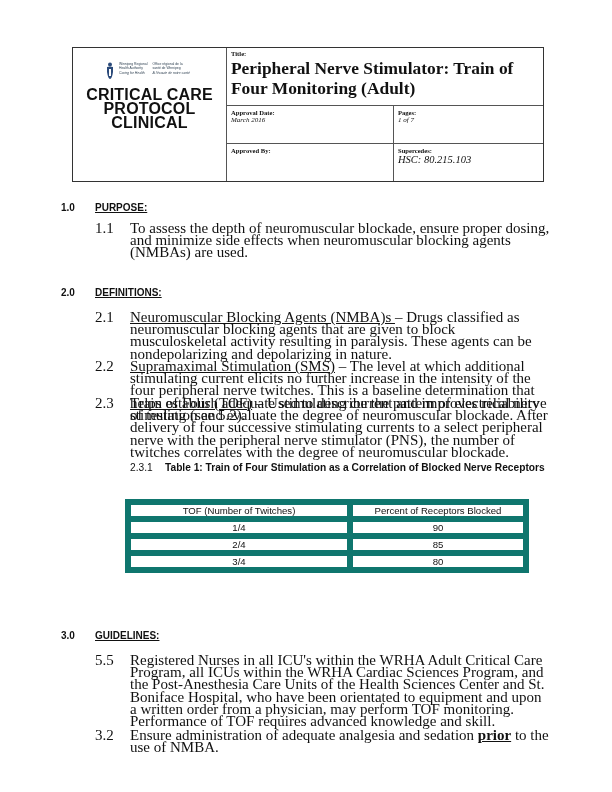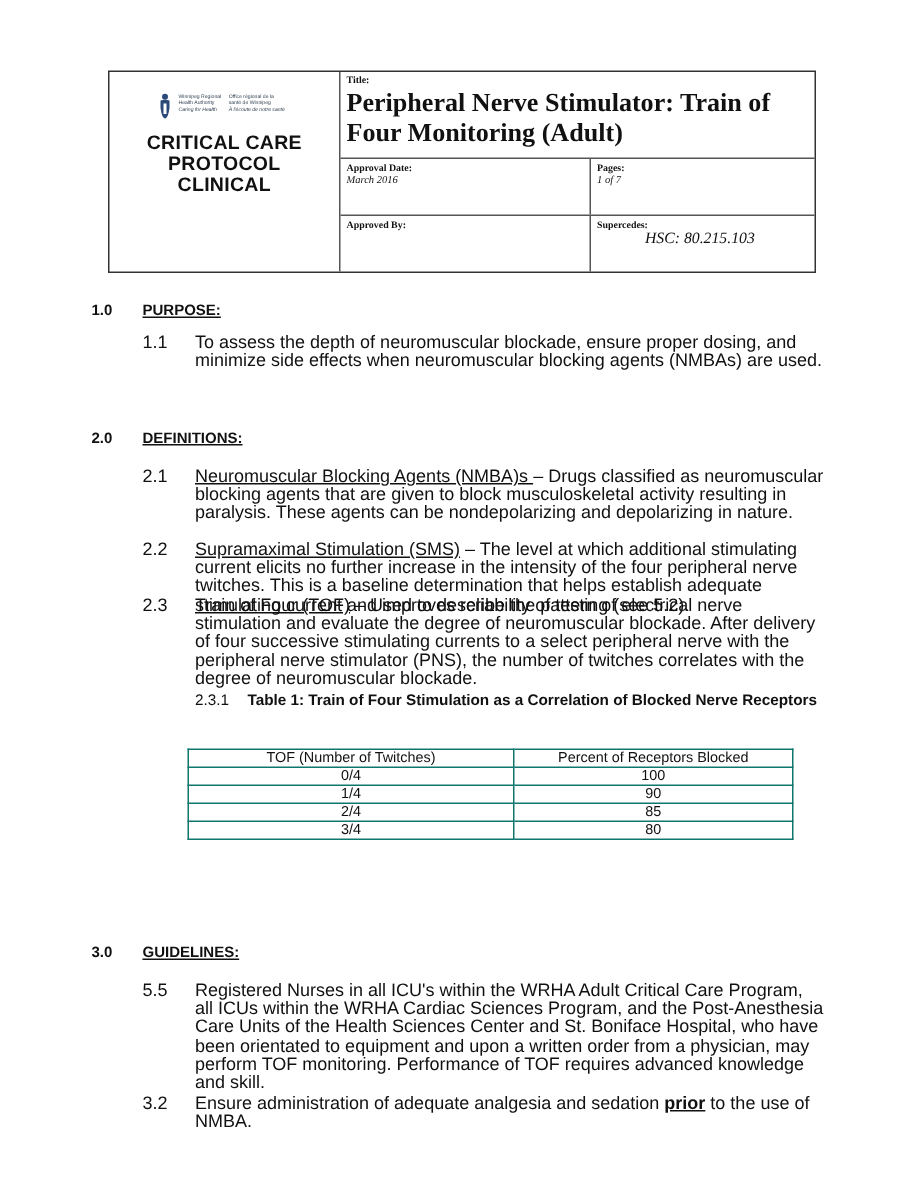--- a/index.html
+++ b/index.html
@@ -7,49 +7,49 @@
            font-family: "Liberation Sans", sans-serif; color: #111; }
     .hdr { position: absolute; left: 72px; top: 47px; width: 472px; height: 135px;
            border: 1.5px solid #333; box-sizing: border-box; display: flex; }
     .hdr-left { width: 154px; border-right: 1.5px solid #555; box-sizing: border-box;
                 position: relative; }
     .logo { position: absolute; left: 32px; top: 14px; display: flex; align-items: flex-start; }
     .logo-mark { width: 10px; height: 18px; position: relative; }
     .logo-text { margin-left: 4px; font-size: 3.4px; line-height: 4.3px; color: #345; display: flex; gap: 5px; }
     .logo-text div { white-space: nowrap; }
     .cc { position: absolute; left: 0; right: 0; top: 40px; text-align: center;
-          font-weight: bold; font-size: 13px; line-height: 14px; letter-spacing: 0.2px; }
+          font-weight: bold; font-size: 16px; line-height: 14px; letter-spacing: 0.2px; }
     .hdr-right { flex: 1; display: flex; flex-direction: column; }
     .hr-title { height: 58px; border-bottom: 1.5px solid #555; box-sizing: border-box; padding: 2px 4px; }
     .lbl { font-family: "Liberation Serif", serif; font-weight: bold; font-size: 6.6px; }
     .title { font-family: "Liberation Serif", serif; font-weight: bold; font-size: 17.4px; line-height: 20px; margin-top: 1px; }
     .hr-row { display: flex; box-sizing: border-box; }
     .hr-row.r1 { height: 38px; border-bottom: 1.5px solid #555; }
     .hr-row.r2 { flex: 1; }
     .cell { padding: 3px 4px; box-sizing: border-box; }
     .cell.l { width: 167px; border-right: 1.5px solid #555; }
     .cell.r { flex: 1; }
     .ival { font-family: "Liberation Serif", serif; font-style: italic; font-size: 7px; }
-    .ival.big { font-size: 10.5px; margin-left: 32px; }
+    .ival.big { font-size: 10.5px; }
 
     .sec { position: absolute; left: 61px; font-weight: bold; font-size: 10px; }
     .sec .num { display: inline-block; width: 34px; }
     .sec .head { text-decoration: underline; }
-    .item { position: absolute; left: 95px; width: 455px; font-size: 12px; line-height: 12.2px; display: flex; }
+    .item { position: absolute; left: 95px; width: 455px; font-size: 15px; line-height: 12.2px; display: flex; font-family: Liberation Serif, serif; }
     .item .n { width: 35px; flex: none; }
     .item .t { flex: 1; }
     .u { text-decoration: underline; }
     .b { font-weight: bold; }
 
     .subhead { position: absolute; left: 130px; top: 462px; width: 420px; font-size: 10.2px; line-height: 12px; }
     .subhead .n { display: inline-block; width: 35px; }
 
     table.tof { position: absolute; left: 125px; top: 499px; width: 404px;
                 border-collapse: collapse; font-size: 9.6px; }
-    table.tof td, table.tof th { border: 1px solid #0f766e; text-align: center; padding: 0; height: 11px; line-height: 11px; font-weight: normal; }
+    table.tof td, table.tof th { border: 6px solid #0f766e; text-align: center; padding: 0; height: 11px; line-height: 11px; font-weight: normal; }
     table.tof th:first-child, table.tof td:first-child { width: 216px; }
   </style>
 </head>
 <body>
 
 <div class="hdr">
   <div class="hdr-left">
     <div class="logo">
       <div class="logo-mark">
         <svg width="10" height="18" viewBox="0 0 10 18">
@@ -133,24 +133,20 @@
   <span class="n">2.3.1</span><span class="b">Table 1:  Train of Four Stimulation as a Correlation of Blocked Nerve Receptors</span>
 </div>
 
 <table class="tof">
   <tbody>
       <tr>
     <th>TOF (Number of Twitches)</th>
     <th>Percent of Receptors Blocked</th>
   </tr>
   <tr>
-    <td>0/4</td>
-    <td>100</td>
-  </tr>
-  <tr>
     <td>1/4</td>
     <td>90</td>
   </tr>
   <tr>
     <td>2/4</td>
     <td>85</td>
   </tr>
   <tr>
     <td>3/4</td>
     <td>80</td>

